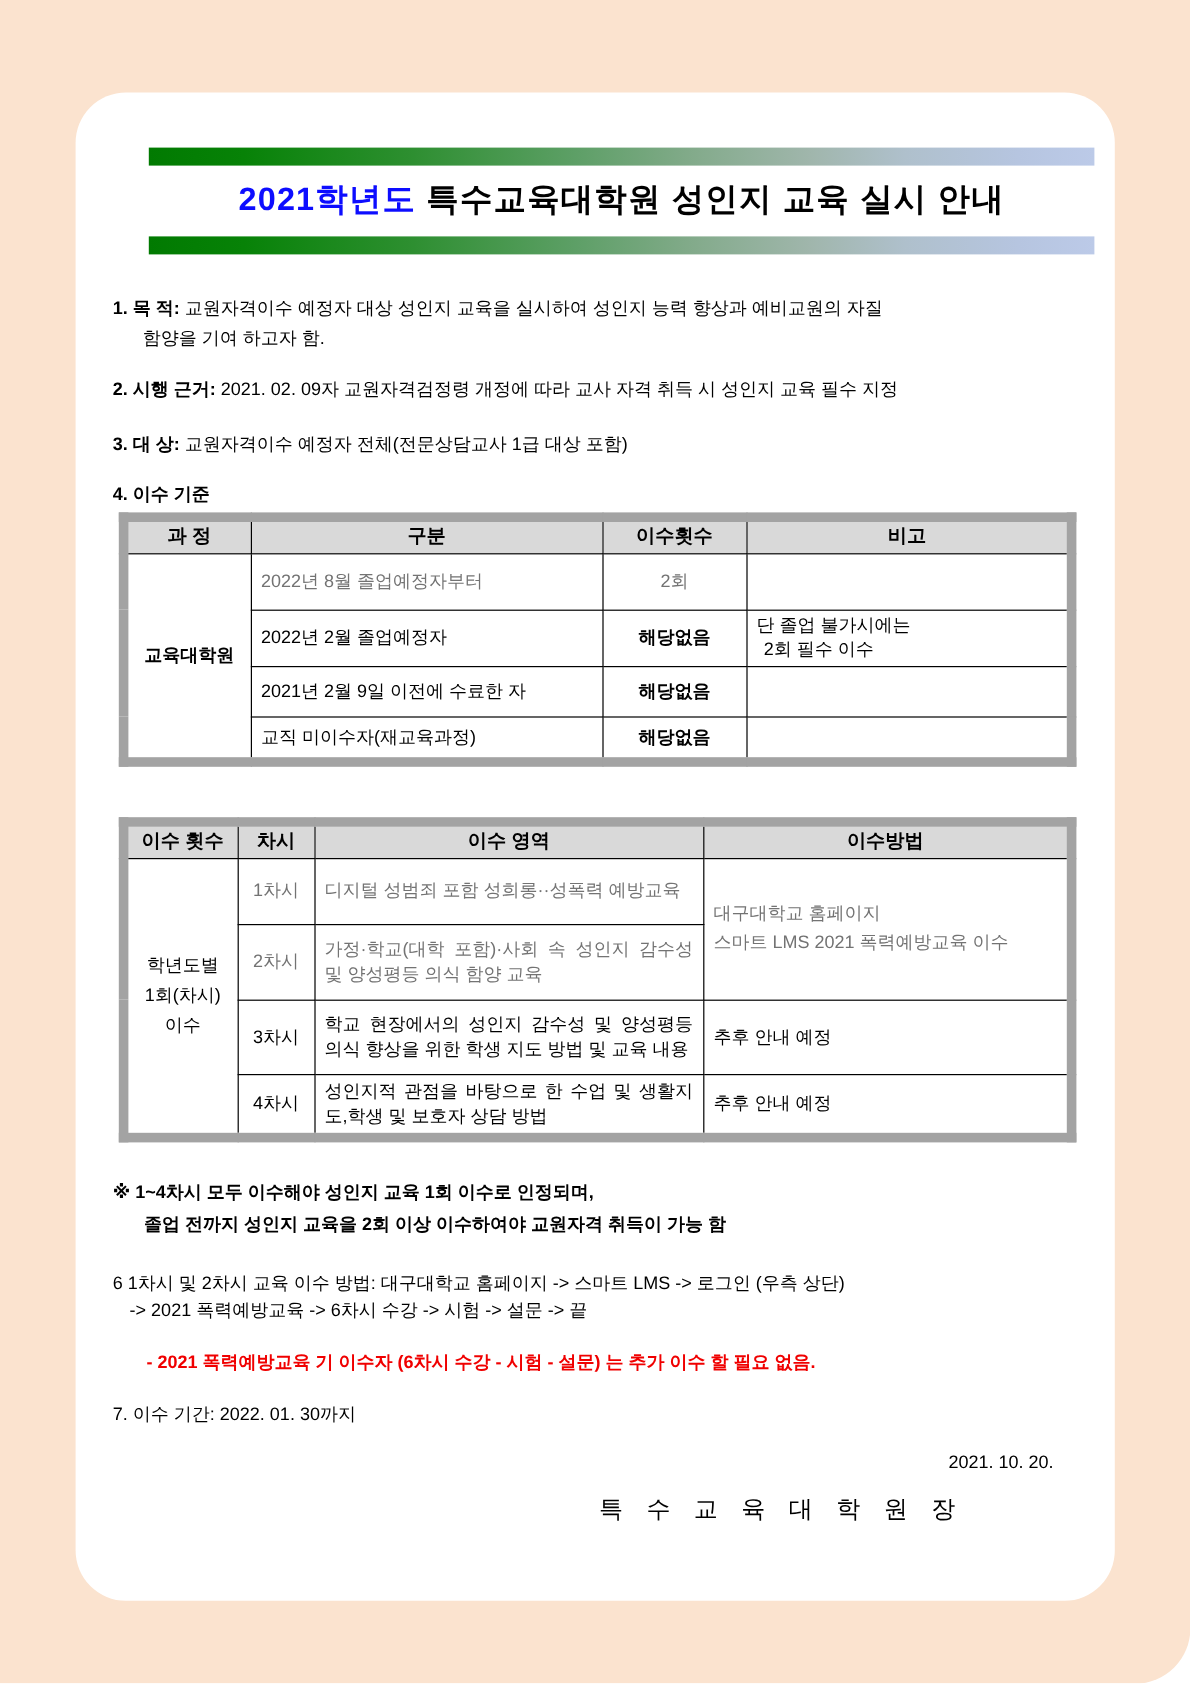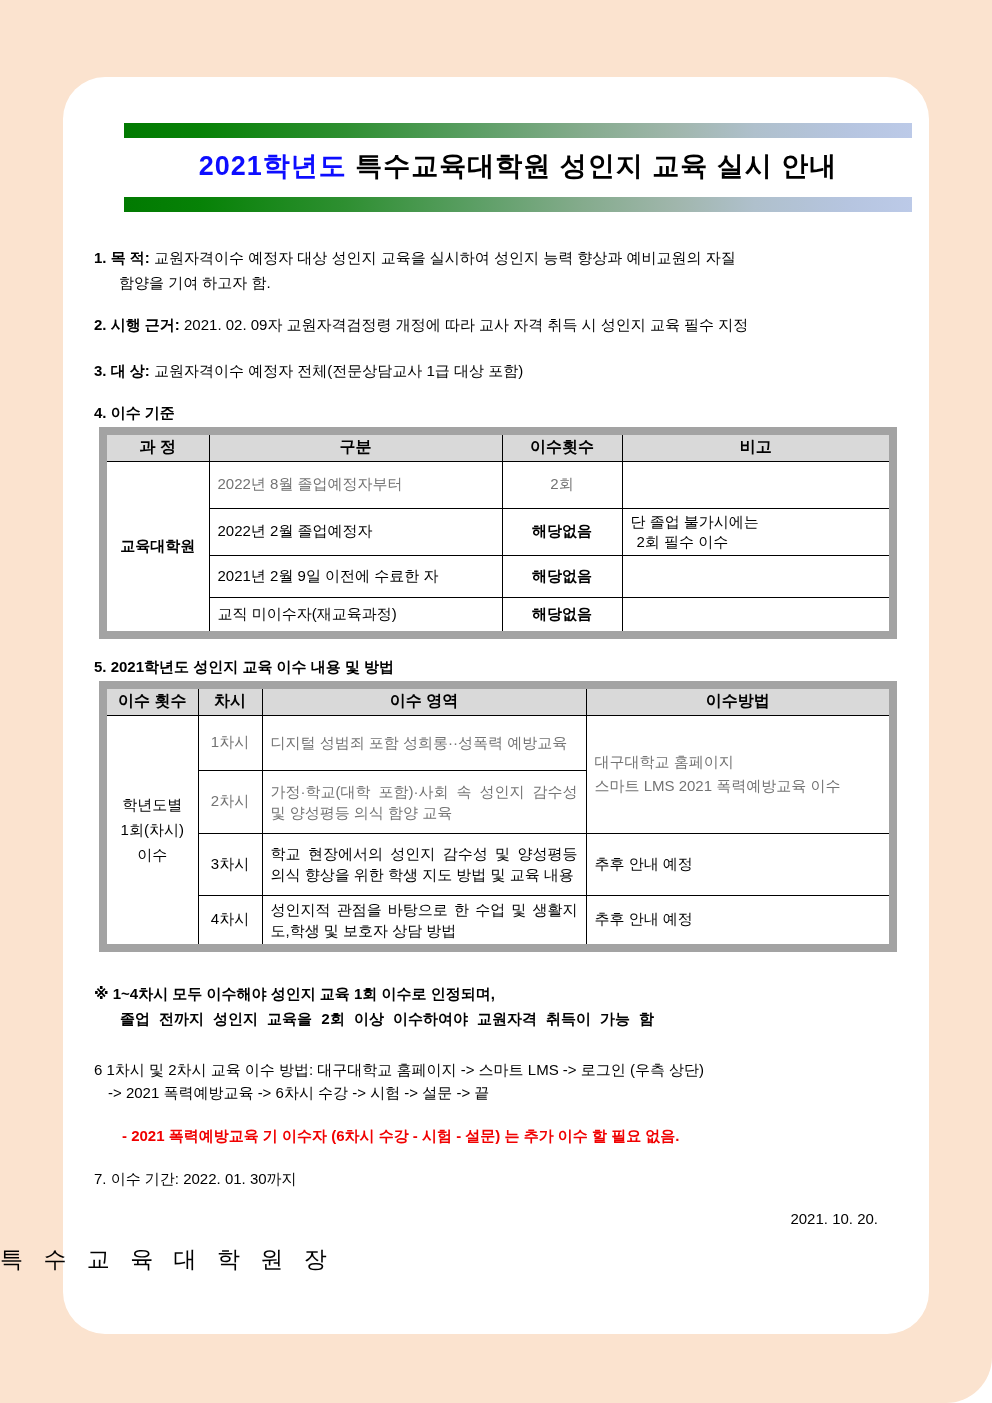--- a/index.html
+++ b/index.html
@@ -23,22 +23,22 @@
           border:8px solid #a3a3a3; font-size:15px; }
   th, td { border:1px solid #000; overflow:hidden; }
   th { background:#d9d9d9; font-weight:bold; text-align:center; font-size:16px; }
   td.center { text-align:center; vertical-align:middle; }
   td.left { text-align:left; vertical-align:middle; padding:3px 8px; }
   td.area { text-align:justify; vertical-align:middle; padding:3px 8px; line-height:21px; }
   .t-blue { color:#737373; }
   .stack > span { display:block; }
   .footer-date { position:absolute; left:0; top:1210px; width:878px; text-align:right;
                  font-size:15px; }
-  .signature { position:absolute; left:0; top:1244px; width:803px; text-align:left;
-               font-size:23px; letter-spacing:7px; white-space:nowrap; }
+  .signature { position:absolute; left:0; top:1244px; width:803px; text-align:right;
+               font-size:20px; letter-spacing:7px; white-space:nowrap; }
 </style>
 </head>
 <body>
 
 <div class="page">
   <div class="peach-bg"></div>
   <div class="card"></div>
 
   <div class="bar" style="top:123px;"></div>
   <div class="title-line">
@@ -95,21 +95,20 @@
       <td class="left"></td>
     </tr>
     <tr style="height:38px;">
       <td class="left">교직 미이수자(재교육과정)</td>
       <td class="center bold">해당없음</td>
       <td class="left"></td>
     </tr>
   </tbody>
     </table>
 
-  <div class="body-line bold" style="left:94px; top:657px;">5. 2021학년도 성인지 교육 이수 내용 및 방법</div>
 
   <table style="top:681px; width:790px;">
     <colgroup>
         <col style="width:95px">
         <col style="width:64px">
         <col style="width:324px">
         <col style="width:307px">
       </colgroup>
     <tbody>
         <tr style="height:30px;">
@@ -142,21 +141,21 @@
     </tr>
     <tr style="height:50px;">
       <td class="center">4차시</td>
       <td class="area">성인지적 관점을 바탕으로 한 수업 및 생활지도,학생 및 보호자 상담 방법</td>
       <td class="left">추후 안내 예정</td>
     </tr>
   </tbody>
     </table>
 
   <div class="body-line bold" style="left:94px; top:984px;">※ 1~4차시 모두 이수해야 성인지 교육 1회 이수로 인정되며,</div>
-  <div class="body-line bold" style="left:120px; top:1011px;font-family:Liberation Mono, monospace;">졸업 전까지 성인지 교육을 2회 이상 이수하여야 교원자격 취득이 가능 함</div>
+  <div class="body-line bold" style="left:120px; top:1011px;">졸업 전까지 성인지 교육을 2회 이상 이수하여야 교원자격 취득이 가능 함</div>
 
   <div class="body-line" style="left:94px; top:1060px;">6 1차시 및 2차시 교육 이수 방법: 대구대학교 홈페이지 -&gt; 스마트 LMS -&gt; 로그인 (우측 상단)</div>
   <div class="body-line" style="left:108px; top:1083px;">-&gt; 2021 폭력예방교육 -&gt;  6차시 수강 -&gt; 시험 -&gt; 설문 -&gt; 끝</div>
   <div class="body-line red" style="left:122px; top:1126px;">- 2021 폭력예방교육 기 이수자 (6차시 수강 - 시험 - 설문) 는 추가 이수 할 필요 없음.</div>
 
   <div class="body-line" style="left:94px; top:1169px;">7. 이수 기간: 2022. 01. 30까지</div>
 
   <div class="footer-date">2021. 10. 20.</div>
   <div class="signature">특 수 교 육 대 학 원 장</div>
 </div>

